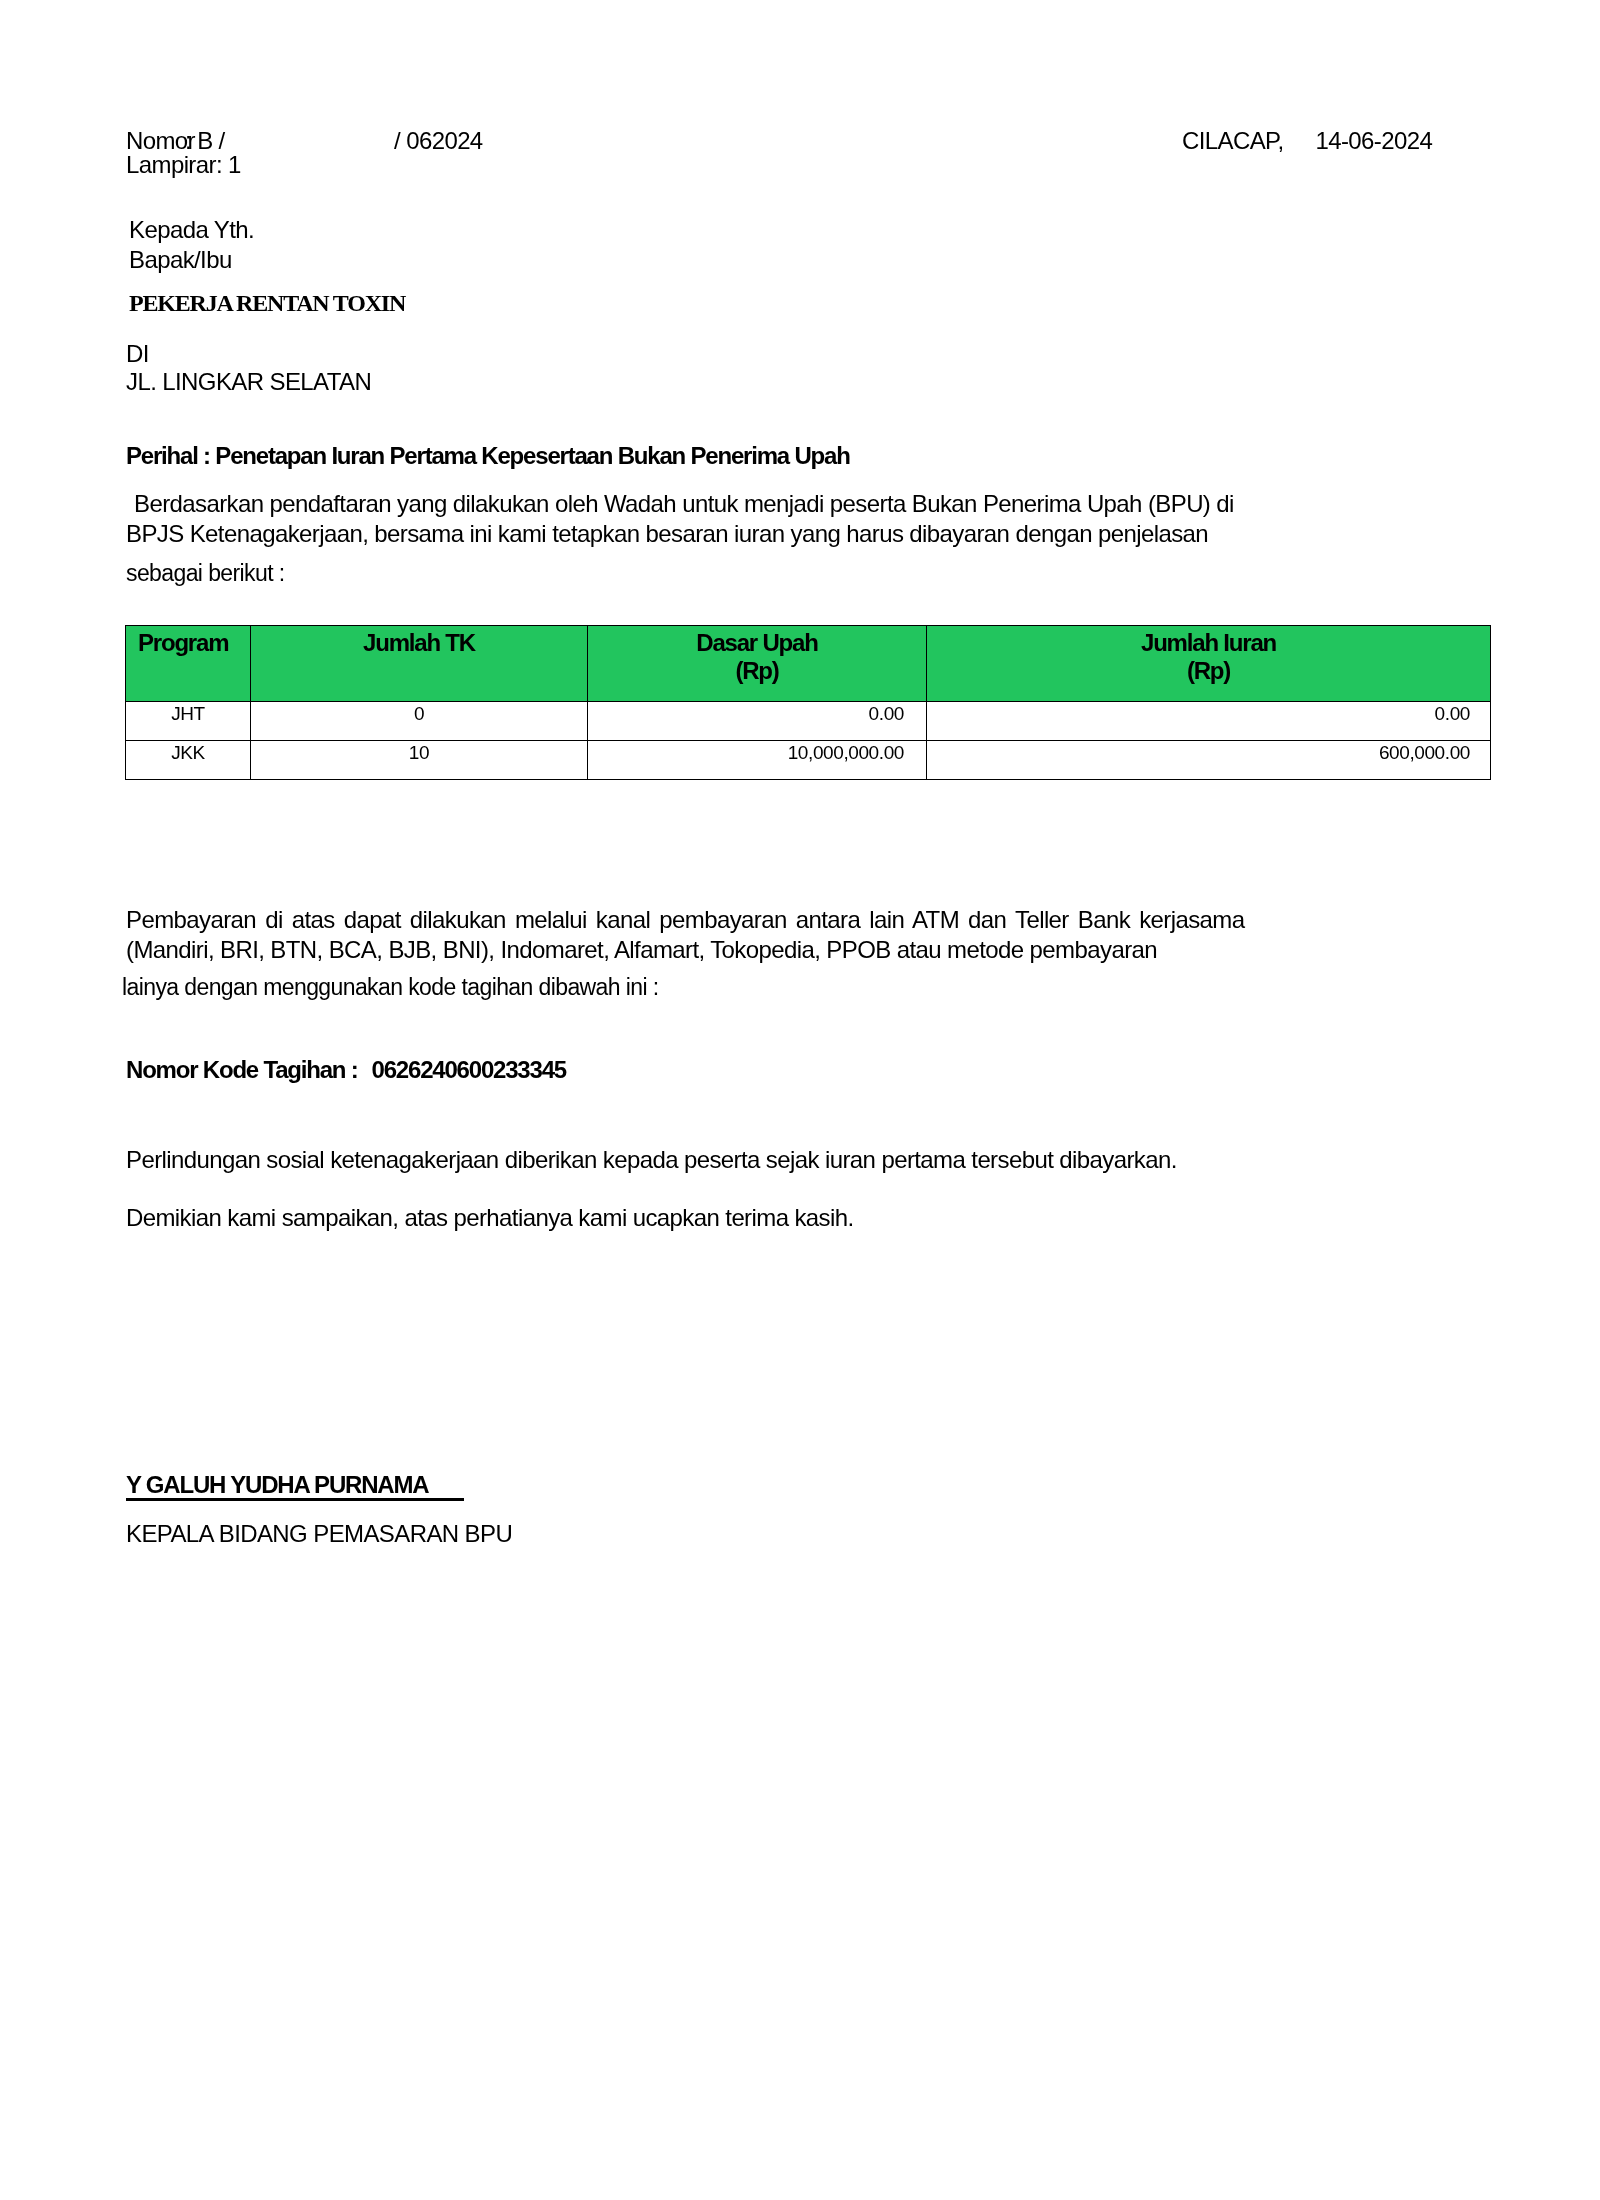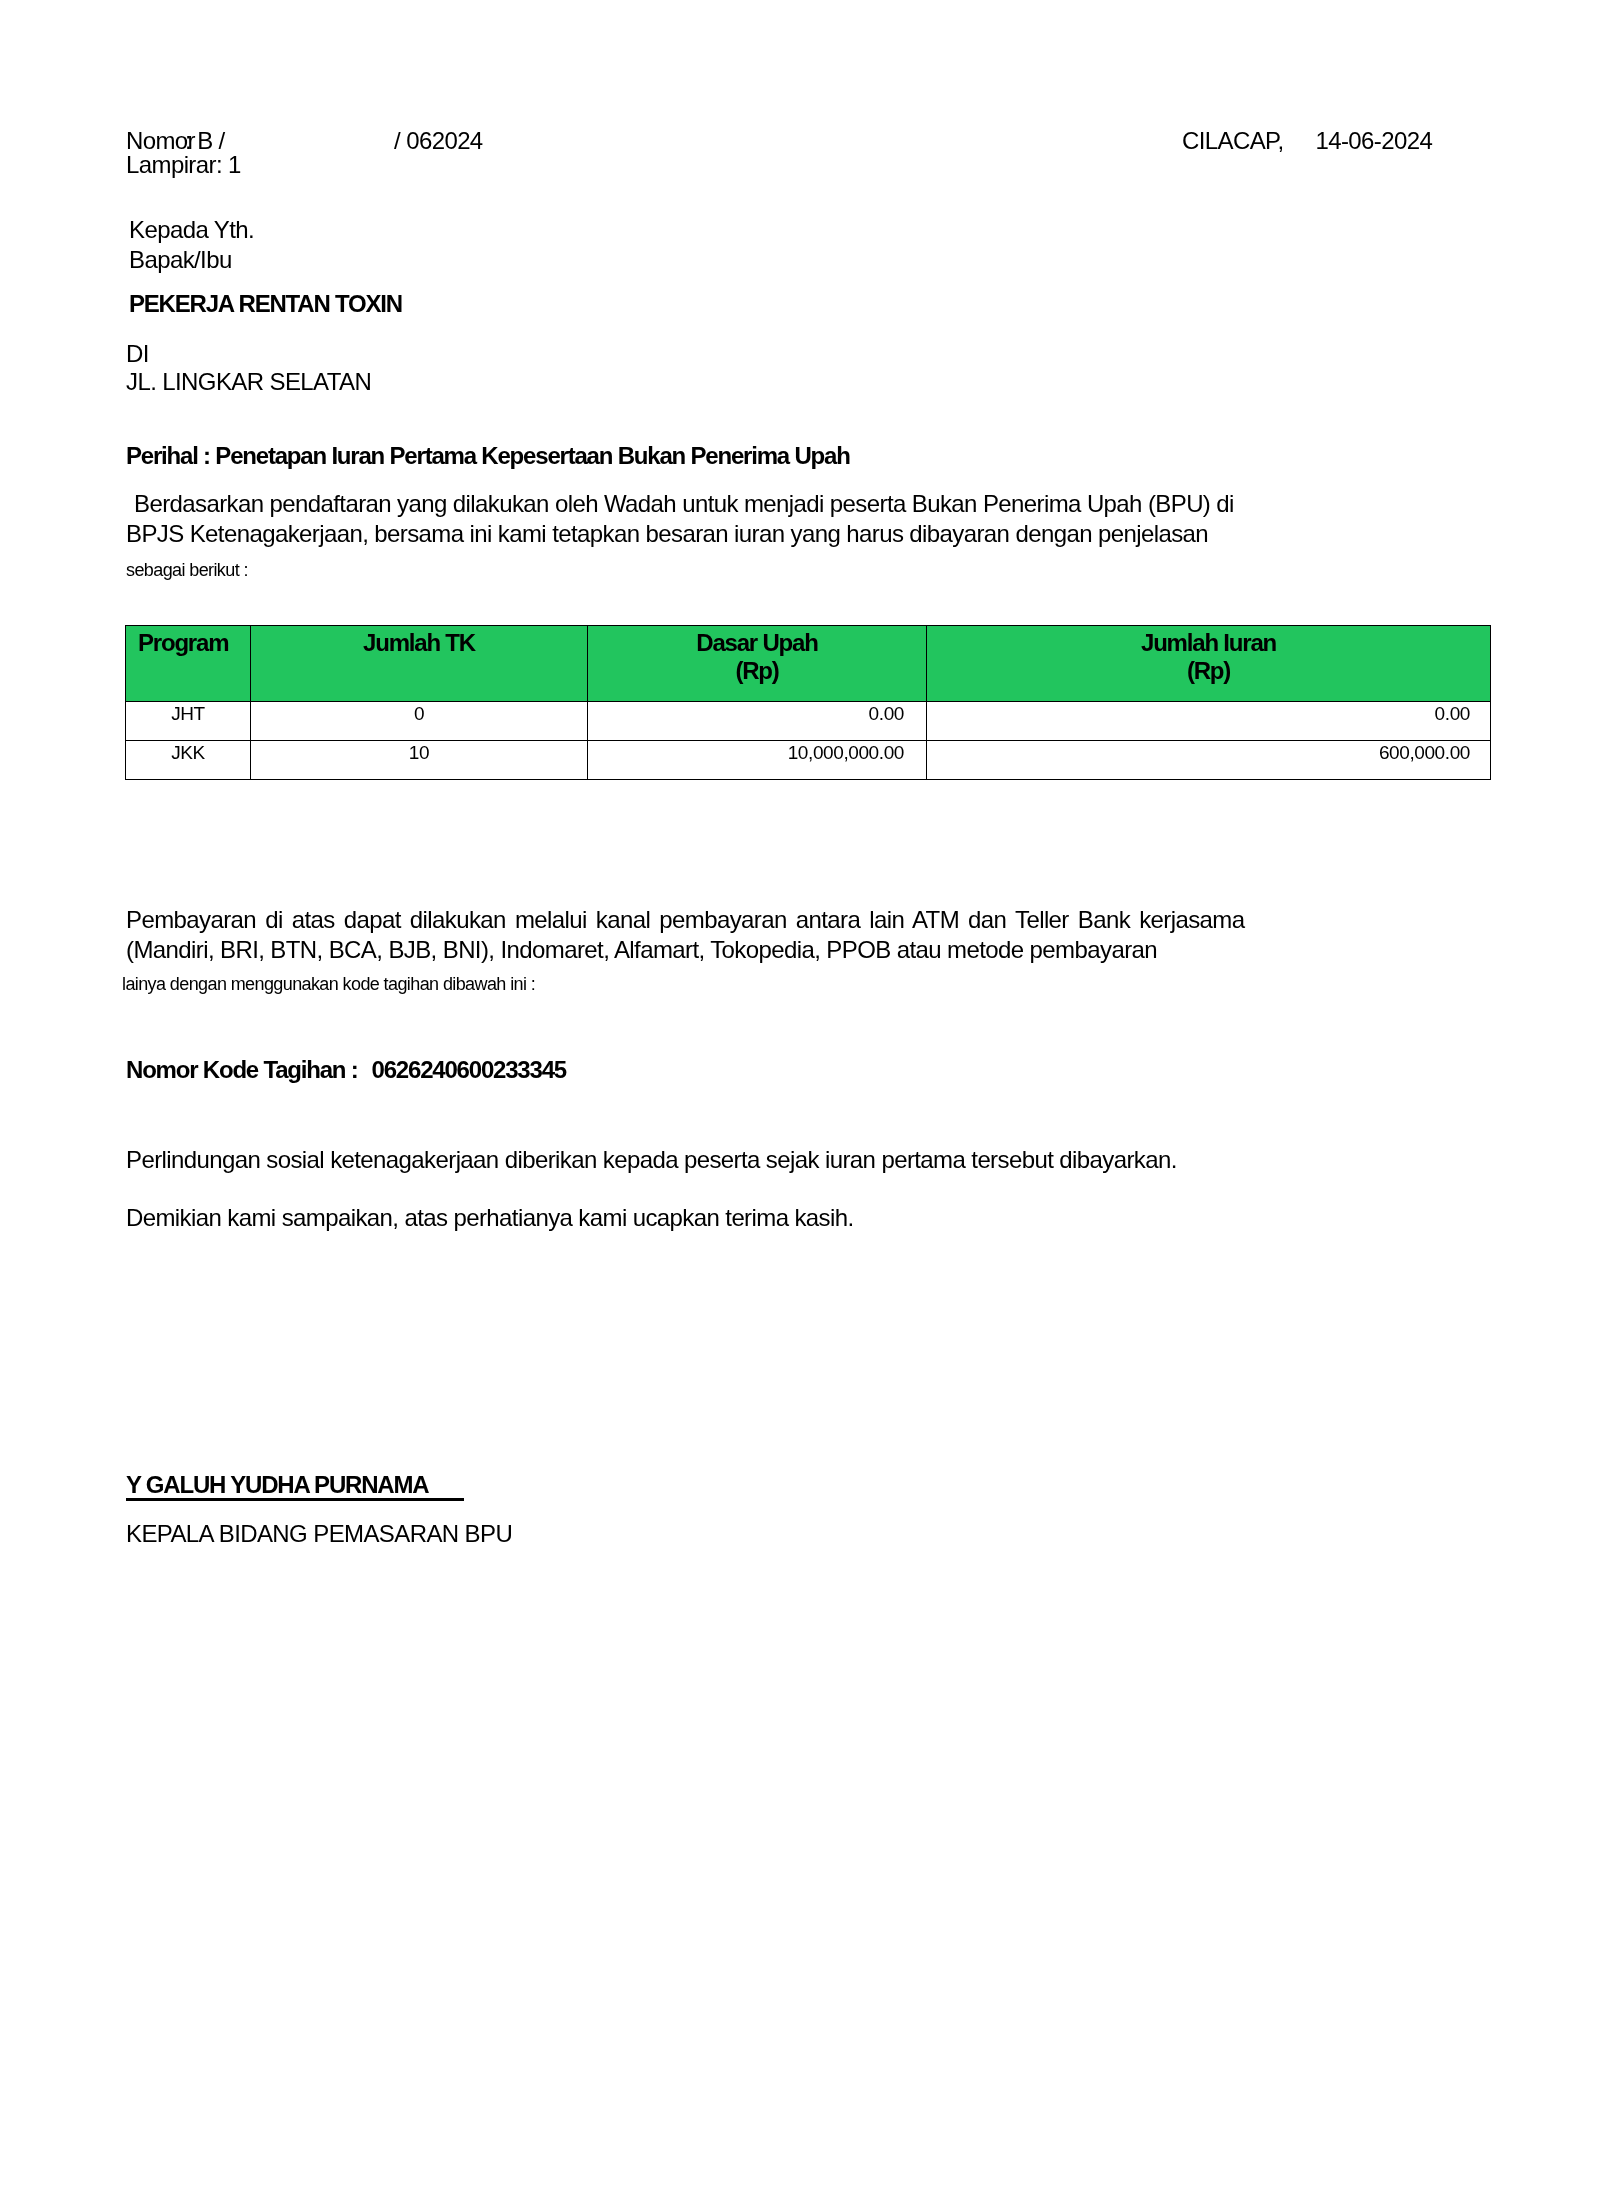--- a/index.html
+++ b/index.html
@@ -10,34 +10,34 @@
     body {
       width: 1600px;
       height: 2200px;
       position: relative;
       font-family: "Liberation Sans", "DejaVu Sans", sans-serif;
       color: #000000;
       overflow: hidden;
     }
     .abs { position: absolute; white-space: nowrap; }
     .t24 { font-size: 24px; letter-spacing: -0.6px; }
-    .t22 { font-size: 18px; letter-spacing: -0.6px; }
+    .t22 { font-size: 23px; letter-spacing: -0.6px; }
     .bold { font-weight: bold; }
 
     
     .nomor-label { left: 126px; top: 127px; }
     .nomor-sep { left: 185px; top: 127px; }
     .nomor-mid { left: 394px; top: 127px; }
     .lampiran { left: 126px; top: 151px; }
     .place-date { left: 1182px; top: 127px; }
     .place-date .date { margin-left: 32px; }
 
     .kepada { left: 129px; top: 216px; }
     .bapak { left: 129px; top: 246px; }
-    .recipient { left: 129px; top: 290px; font-size: 24px; letter-spacing: -1.2px; }
+    .recipient { left: 129px; top: 290px; font-size: 24px; letter-spacing: -1.2px; font-family: Liberation Serif, serif; }
     .di { left: 126px; top: 340px; }
     .address { left: 126px; top: 368px; }
 
     .subject { left: 126px; top: 442px; font-size: 24px; letter-spacing: -1.2px; }
 
     .intro1 { left: 134px; top: 490px; text-align: center; }
     .intro2 { left: 126px; top: 520px; }
     .intro3 { left: 126px; top: 560px; }
 
     

